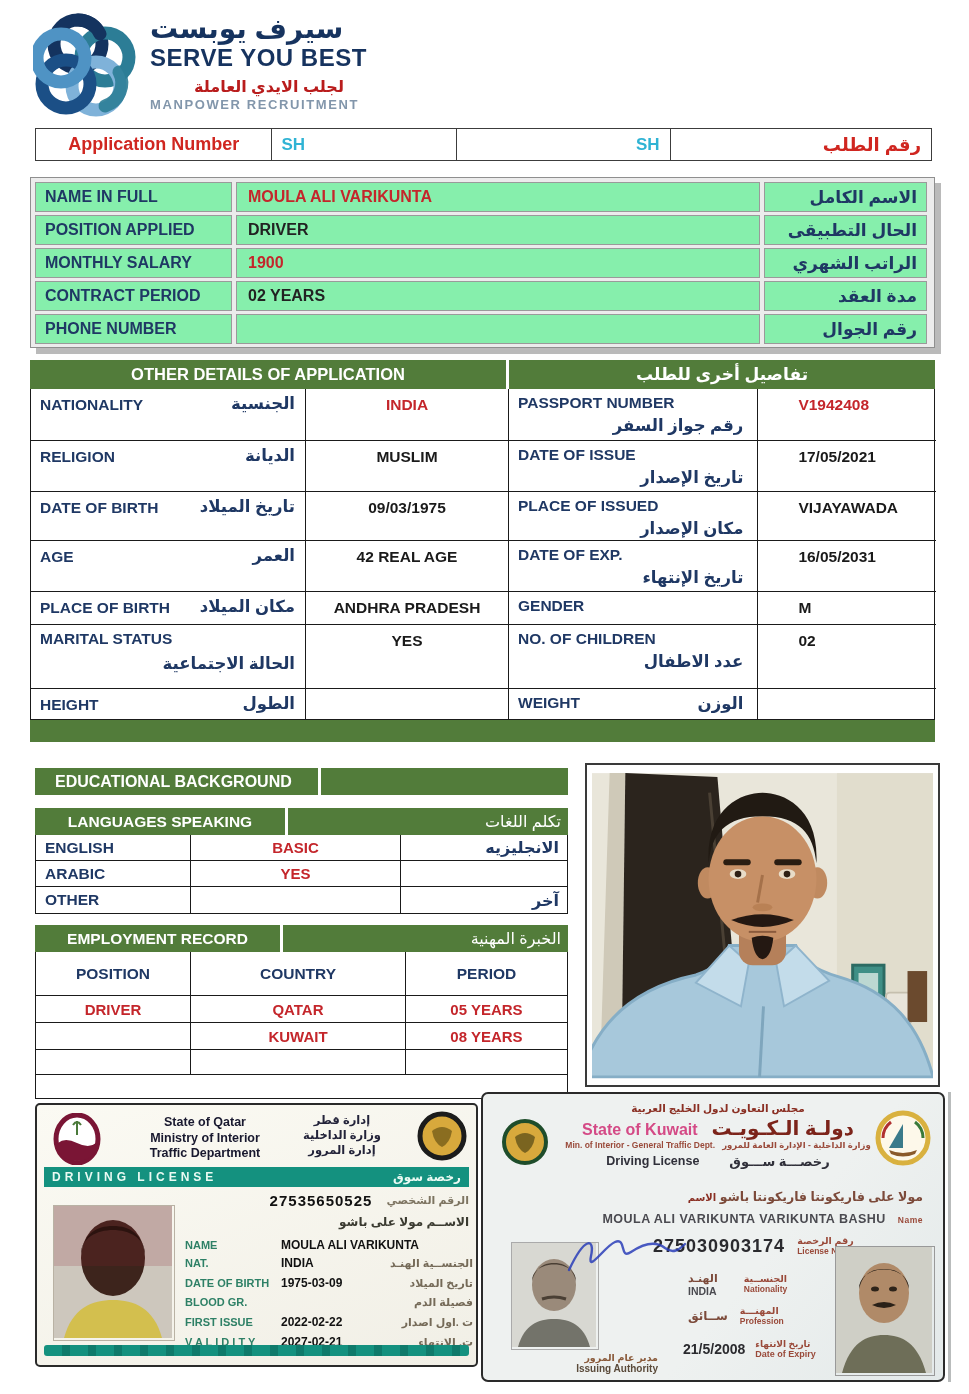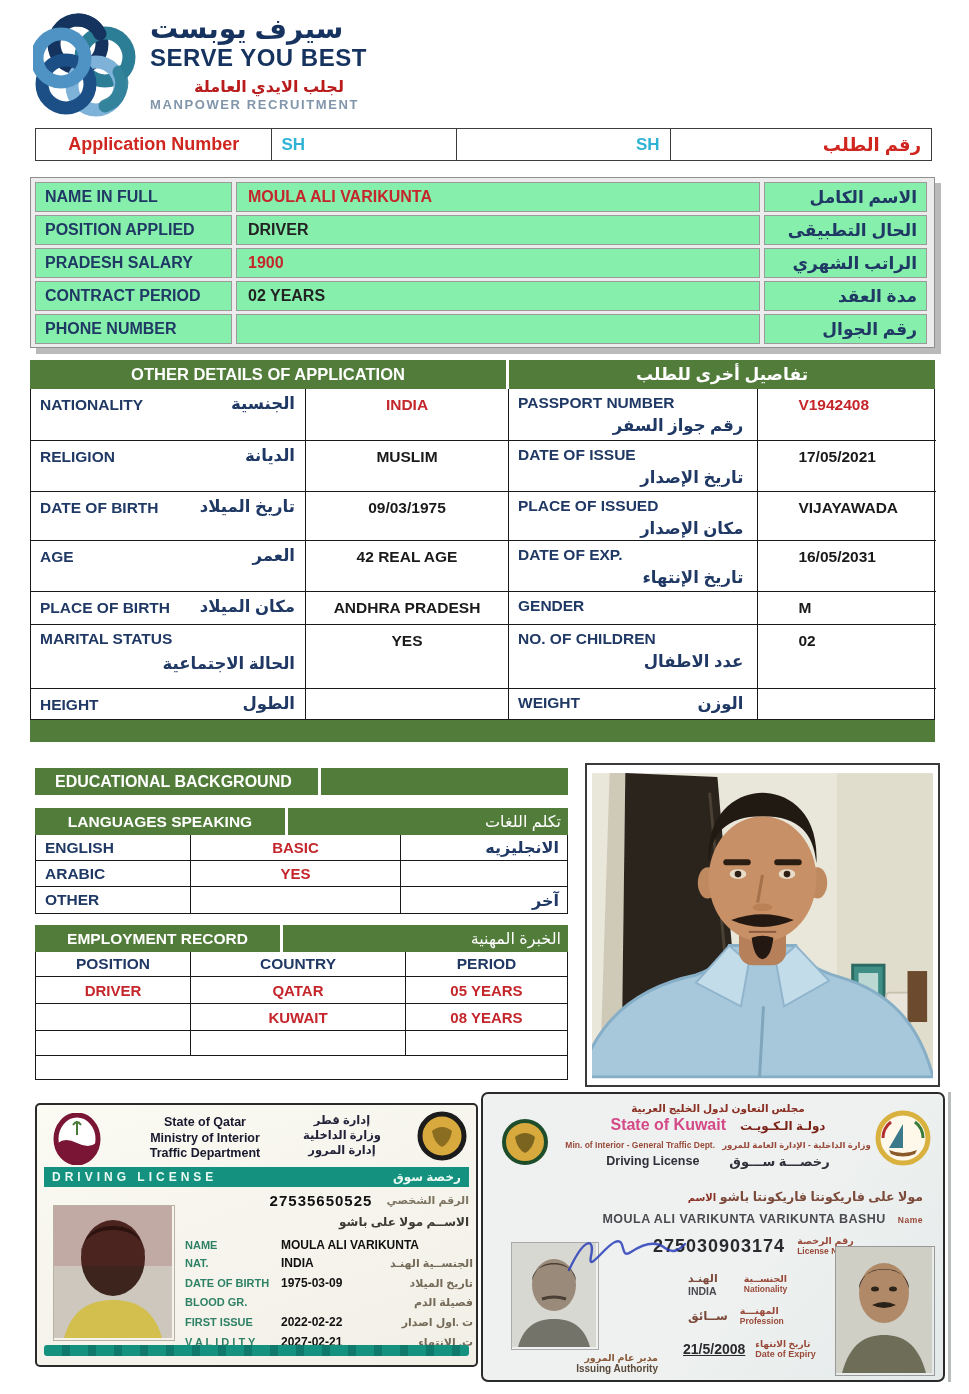--- a/index.html
+++ b/index.html
@@ -72,21 +72,21 @@
   .g-head .c1{background:#527c3a;color:#fff;font-weight:bold;font-size:15.5px;display:flex;align-items:center;justify-content:center;}
   .g-head .c2{flex:1;background:#527c3a;color:#fff;font-weight:normal;font-size:16px;display:flex;align-items:center;justify-content:flex-end;padding-right:7px;margin-left:3px;box-sizing:border-box;}
   .g-body{border:1.3px solid #1a1a1a;border-top:none;box-sizing:border-box;}
   .g-row{display:flex;border-bottom:1.2px solid #1a1a1a;box-sizing:border-box;align-items:center;}
   .g-row:last-child{border-bottom:none;}
   .lang-row{height:26px;}
   .lang-row .l1{width:155px;padding-left:9px;font-weight:bold;font-size:15.5px;color:#1f3864;border-right:1.2px solid #1a1a1a;box-sizing:border-box;height:100%;display:flex;align-items:center;}
   .lang-row .l2{width:210px;text-align:center;font-weight:bold;font-size:15px;color:#c4262b;border-right:1.2px solid #1a1a1a;box-sizing:border-box;height:100%;display:flex;align-items:center;justify-content:center;}
   .lang-row .l3{flex:1;text-align:right;padding-right:8px;font-weight:bold;font-size:16px;color:#1f3864;}
 
-  .emp-hrow{height:25px;}
+  .emp-hrow{height:44px;}
   .emp-hrow div{font-weight:bold;font-size:15.5px;color:#1f3864;display:flex;align-items:center;justify-content:center;height:100%;box-sizing:border-box;}
   .emp-c1{width:155px;border-right:1.2px solid #1a1a1a;}
   .emp-c2{width:215px;border-right:1.2px solid #1a1a1a;}
   .emp-c3{flex:1;}
   .emp-drow{height:27px;}
   .emp-drow div{font-weight:bold;font-size:15px;color:#c4262b;display:flex;align-items:center;justify-content:center;height:100%;box-sizing:border-box;}
   .emp-empty{height:25px;}
   .emp-full{height:23px;}
 
   
@@ -110,39 +110,39 @@
   .q-grid{position:absolute;left:148px;top:133px;width:288px;}
   .q-line{display:flex;align-items:baseline;margin-bottom:6px;}
   .q-line .lab{color:#2e8066;font-weight:bold;font-size:11px;width:96px;}
   .q-line .val{color:#111;font-weight:bold;font-size:12px;width:92px;}
   .q-line .ar{color:#756a58;font-weight:bold;font-size:11px;flex:1;text-align:right;}
   .q-bottom-band{position:absolute;left:7px;top:240px;width:425px;height:11px;background:repeating-linear-gradient(90deg,#14917f 0 18px,#0f7a6b 18px 26px);border-radius:3px;}
 
   .k-top-ar{position:absolute;left:90px;top:8px;width:290px;text-align:center;font-weight:bold;font-size:10.5px;color:#8a2f23;}
   .k-title{position:absolute;left:70px;top:22px;width:330px;display:flex;justify-content:center;gap:14px;align-items:baseline;}
   .k-title .en{color:#d44a86;font-weight:bold;font-size:16px;}
-  .k-title .ar{color:#7c241a;font-weight:bold;font-size:12px;letter-spacing:1px;}
+  .k-title .ar{color:#7c241a;font-weight:bold;font-size:20px;letter-spacing:1px;}
   .k-min{position:absolute;left:60px;top:46px;width:350px;text-align:center;font-weight:bold;font-size:8.5px;color:#9a4a3a;}
   .k-dl{position:absolute;left:80px;top:60px;width:310px;display:flex;justify-content:center;gap:30px;}
   .k-dl .en{color:#30303a;font-weight:bold;font-size:12.5px;}
   .k-dl .ar{color:#30303a;font-weight:bold;font-size:13px;}
   .k-name-ar{position:absolute;left:120px;top:95px;width:320px;text-align:right;font-weight:bold;font-size:12.5px;color:#7c4a3a;}
   .k-name-ar .lab{color:#8a2f23;font-size:10px;margin-left:10px;}
   .k-name-en{position:absolute;left:80px;top:118px;width:360px;text-align:right;font-weight:bold;font-size:12.5px;color:#4a4a50;letter-spacing:.5px;}
   .k-name-en .lab{color:#9a4a3a;font-size:8.5px;font-weight:bold;margin-left:8px;}
   .k-field{position:absolute;display:flex;align-items:center;}
   .k-field .val{font-weight:bold;font-size:18px;color:#2a2a2e;letter-spacing:1px;}
   .k-field .labs{margin-left:12px;line-height:1.15;}
   .k-field .labs .ar{display:block;color:#9a4a3a;font-weight:bold;font-size:9.5px;text-align:left;}
   .k-field .labs .en{display:block;color:#9a4a3a;font-weight:bold;font-size:8.5px;}
   .k-auth{position:absolute;left:35px;top:258px;width:140px;text-align:right;line-height:1.2;}
   .k-auth .ar{color:#8a5a3a;font-weight:bold;font-size:9.5px;display:block;}
   .k-auth .en{color:#5a4a3a;font-weight:bold;font-size:10px;display:block;}
   .k-expiry{position:absolute;left:200px;top:245px;display:flex;align-items:center;}
-  .k-expiry .val{font-weight:bold;font-size:14px;color:#2a2a2e;text-decoration:underline;}
+  .k-expiry .val{font-weight:bold;font-size:14px;color:#2a2a2e;}
   .k-expiry .labs{margin-left:10px;line-height:1.15;}
   .k-expiry .labs span{display:block;color:#9a4a3a;font-weight:bold;font-size:9px;}
   .scan-edge{position:absolute;left:948px;top:1092px;width:3px;height:290px;background:#b9bcbc;}
 </style>
 </head>
 <body>
 
 <div class="page">
 
   <div class="abs" style="left:33px;top:12px;width:108px;height:106px;">
@@ -177,21 +177,21 @@
       <div class="p-cell p-label">NAME IN FULL</div>
       <div class="p-cell p-value red">MOULA ALI VARIKUNTA</div>
       <div class="p-cell p-ar">الاسم الكامل</div>
     </div>
     <div class="p-row">
       <div class="p-cell p-label">POSITION APPLIED</div>
       <div class="p-cell p-value">DRIVER</div>
       <div class="p-cell p-ar">الحال التطبيقى</div>
     </div>
     <div class="p-row">
-      <div class="p-cell p-label">PRADESH SALARY</div>
+      <div class="p-cell p-label">MONTHLY SALARY</div>
       <div class="p-cell p-value red">1900</div>
       <div class="p-cell p-ar">الراتب الشهري</div>
     </div>
     <div class="p-row">
       <div class="p-cell p-label">CONTRACT PERIOD</div>
       <div class="p-cell p-value">02 YEARS</div>
       <div class="p-cell p-ar">مدة العقد</div>
     </div>
     <div class="p-row">
       <div class="p-cell p-label">PHONE NUMBER</div>

